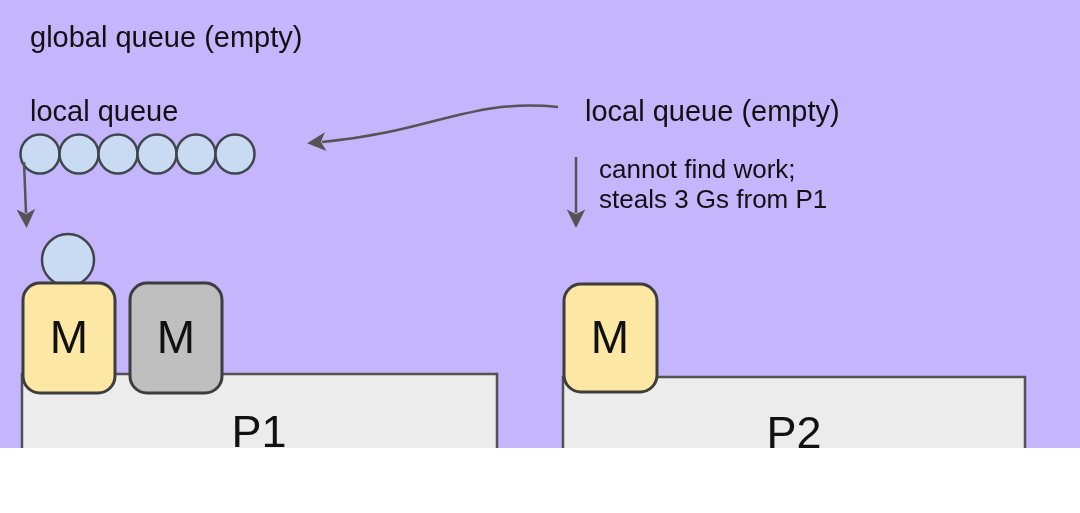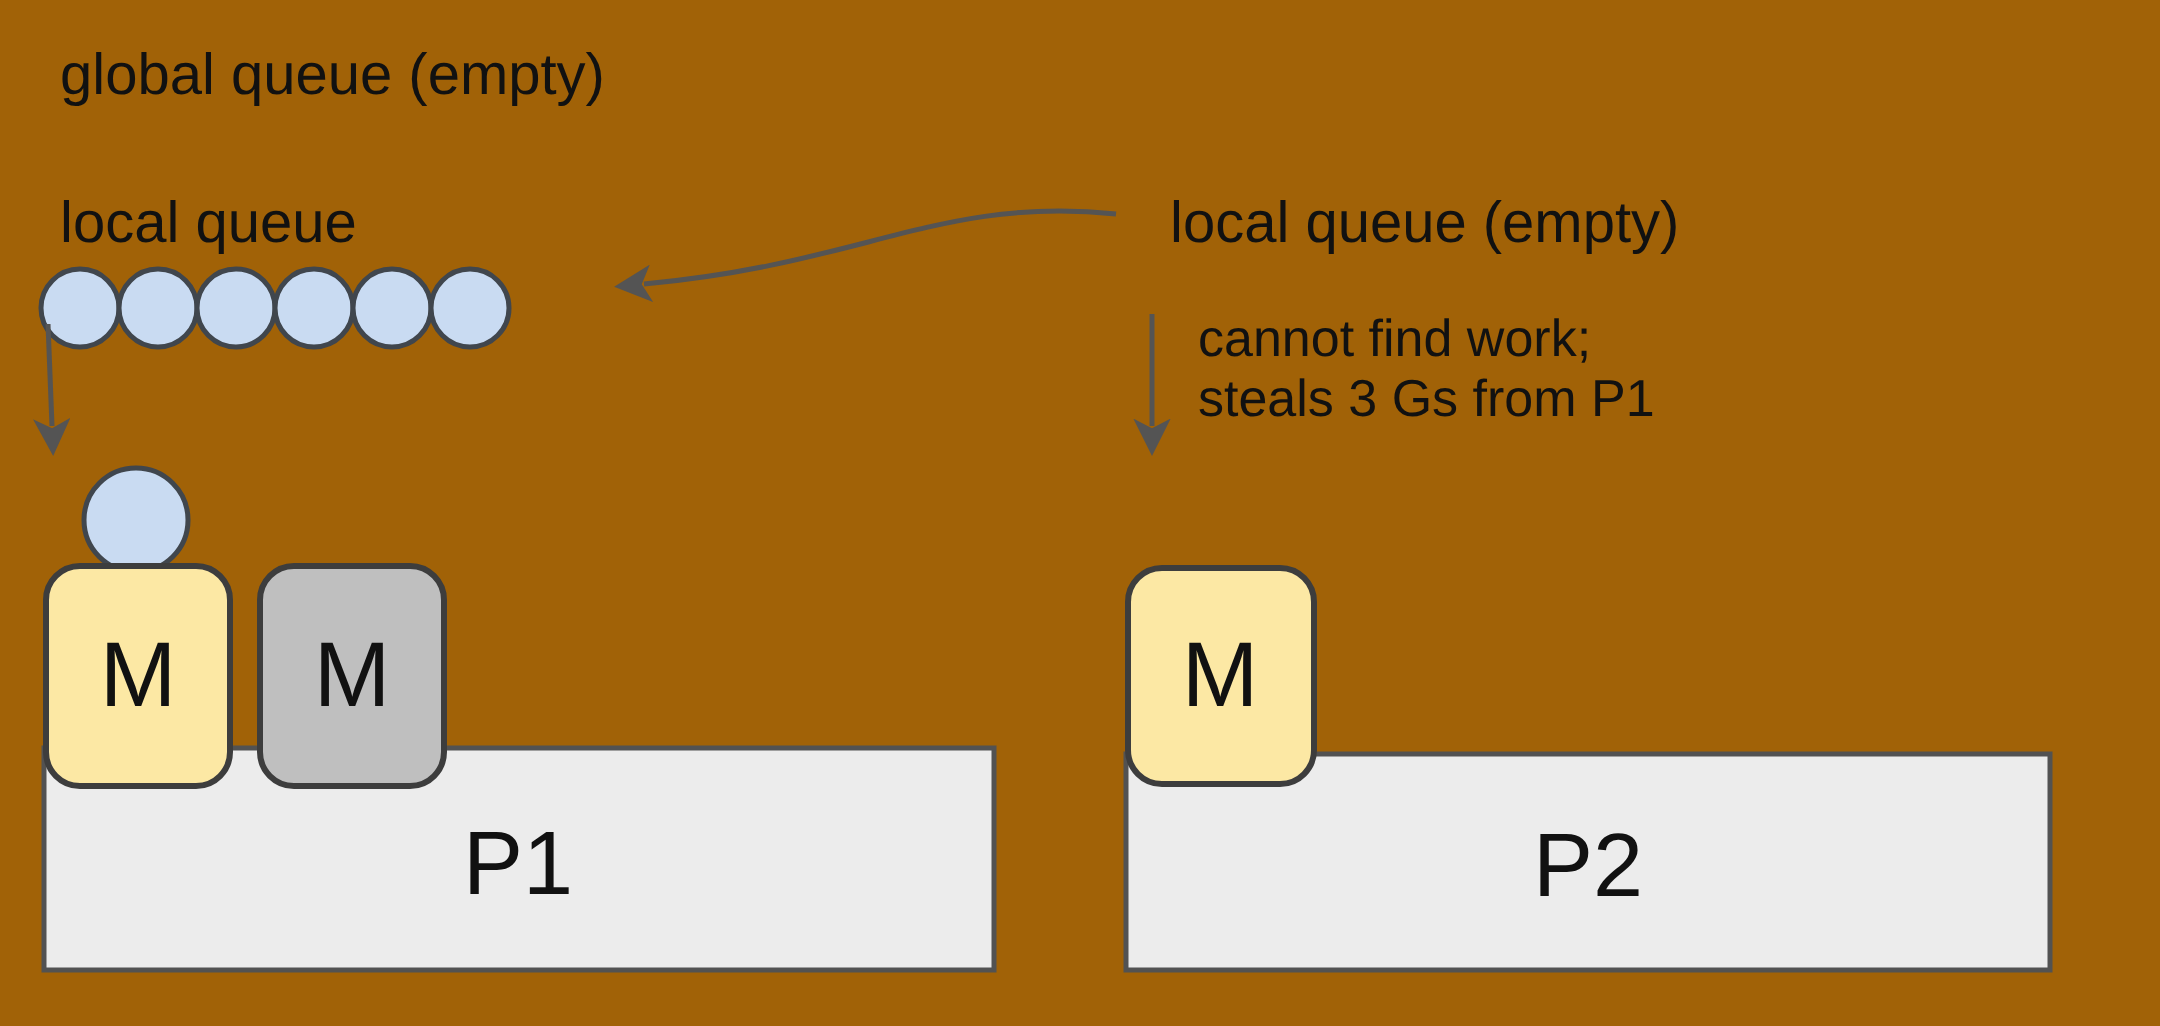--- a/index.html
+++ b/index.html
@@ -3,22 +3,22 @@
 <meta charset="utf-8">
 <style>
   html, body {
     margin: 0;
     padding: 0;
     background: #ffffff;
   }
   .stage {
     position: relative;
     width: 1080px;
-    height: 513px;
-    background: #a16207;
+    height: 448px;
+    background: #c4b5fd;
     overflow: hidden;
   }
   svg { display: block; }
   text {
     font-family: "Liberation Sans", sans-serif;
     fill: var(--text, #111111);
   }
   .lbl  { font-size: 29px; }
   .note { font-size: 26px; }
   .mlbl { font-size: 46px; }

